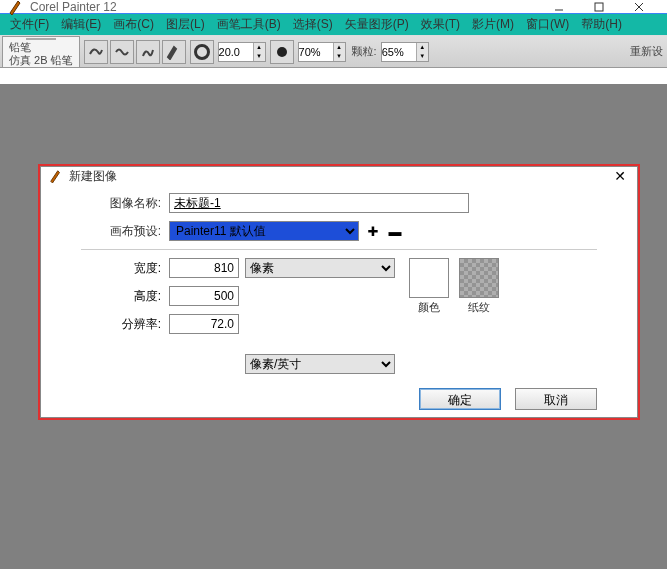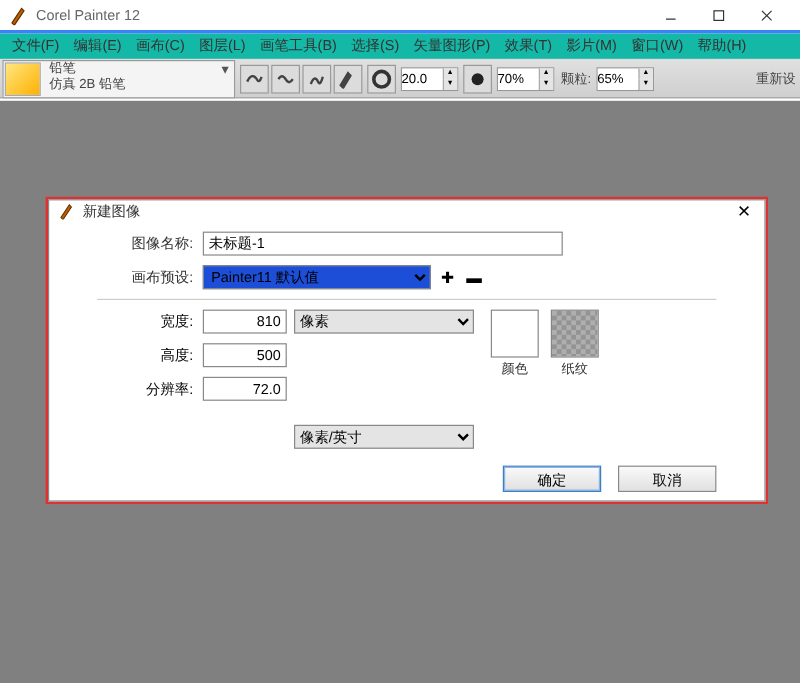--- a/index.html
+++ b/index.html
@@ -1,32 +1,32 @@
 <!DOCTYPE html>
 <html><head>
 <meta charset="utf-8">
 <style>
 * { box-sizing: border-box; margin: 0; padding: 0; font-family: "Microsoft YaHei", "SimSun", sans-serif; font-size: 12px; }
 body { width: 667px; height: 569px; background: #fff; overflow: hidden; position: relative; }
 
 
-.titlebar { height: 28px; display: flex; align-items: center; padding: 0 8px; background: #fff; border-bottom: 3px solid #3b82f6; }
+.titlebar { height: 14px; display: flex; align-items: center; padding: 0 8px; background: #fff; border-bottom: 1px solid #3b82f6; }
 .titlebar .appicon { width: 16px; height: 16px; margin-right: 6px; }
 .titlebar .apptitle { color: #666; flex: 1; font-size: 12px; }
 .titlebar .winbtns { display: flex; }
 .titlebar .winbtn { width: 40px; height: 28px; display: flex; align-items: center; justify-content: center; color: #555; }
 .titlebar .winbtn svg { width: 10px; height: 10px; }
 
 
 .menubar { height: 22px; display: flex; align-items: center; padding: 0 4px; background: #14b8a6; border-bottom: 1px solid #ddd; }
 .menubar .mitem { padding: 2px 6px; color: #333; font-size: 12px; }
 
 
 .propbar { height: 32px; background: linear-gradient(#e0e0e0,#cfcfcf); border-bottom: 1px solid #999; display: flex; align-items: center; }
-.brushbox { display: flex; align-items: flex-start; height: 32px; border: 1px solid #999; background: #f4f4f4; margin-left: 2px; }
+.brushbox { display: flex; align-items: center; height: 32px; border: 1px solid #999; background: #f4f4f4; margin-left: 2px; flex-direction: column; }
 .brushicon { width: 30px; height: 28px; background: linear-gradient(135deg,#ffe680,#ffb000); border: 1px solid #aaa; margin: 1px; }
 .brushlabels { display: flex; flex-direction: column; padding: 0 6px; }
 .brushlabels span { font-size: 11px; color: #444; line-height: 13px; }
 .brushdd { width: 14px; text-align: center; color: #555; }
 .brushwide { flex: 0 0 70px; }
 .toolicons { display: flex; align-items: center; gap: 2px; margin-left: 4px; }
 .ticon { width: 24px; height: 24px; border: 1px solid #999; background: #dcdcdc; display: flex; align-items: center; justify-content: center; }
 .ticon svg { width: 16px; height: 16px; stroke: #444; fill: none; stroke-width: 2; }
 
 .ringicon { width: 24px; height: 24px; border: 1px solid #999; background: #dcdcdc; display: flex; align-items: center; justify-content: center; margin-left: 4px; }
@@ -48,21 +48,21 @@
 .modalwrap { position: absolute; left: 38px; top: 164px; width: 602px; height: 256px; border: 2px solid #e03030; }
 .modal { position: absolute; inset: 0; background: #fff; border: 1px solid #888; display: flex; flex-direction: column; }
 .modal .mtitle { height: 28px; display: flex; align-items: center; padding: 0 8px; }
 .modal .mtitle .micon { width: 14px; height: 14px; margin-right: 6px; }
 .modal .mtitle .mlabel { flex: 1; font-size: 12px; color: #333; }
 .modal .mtitle .mclose { width: 18px; height: 18px; display: flex; align-items: center; justify-content: center; font-size: 14px; }
 
 .mbody { flex: 1; padding: 8px 40px 8px 40px; position: relative; }
 .row { display: flex; align-items: center; margin-bottom: 8px; }
 .row .lbl { width: 88px; text-align: right; padding-right: 8px; font-size: 12px; color: #333; }
-.row input[type=text] { height: 20px; border: 1px solid #888; padding: 0 4px; font-size: 12px; }
+.row input[type=text] { height: 20px; border: 1px solid #888; padding: 0 4px; font-size: 12px; text-decoration: underline; }
 .row .wide { flex: 1; max-width: 300px; }
 .row select { height: 20px; border: 1px solid #888; background: #1d4ed8; font-size: 12px; padding: 0 2px; }
 .row .selwide { width: 190px; }
 .row .iconbtn { width: 16px; height: 16px; margin-left: 6px; display: flex; align-items: center; justify-content: center; font-size: 13px; }
 
 .hr { border: none; border-top: 1px solid #ccc; margin: 4px 0 8px; }
 
 .dimsarea { display: flex; }
 .dimleft { flex: 0 0 auto; }
 .dimrow { display: flex; align-items: center; margin-bottom: 8px; }

